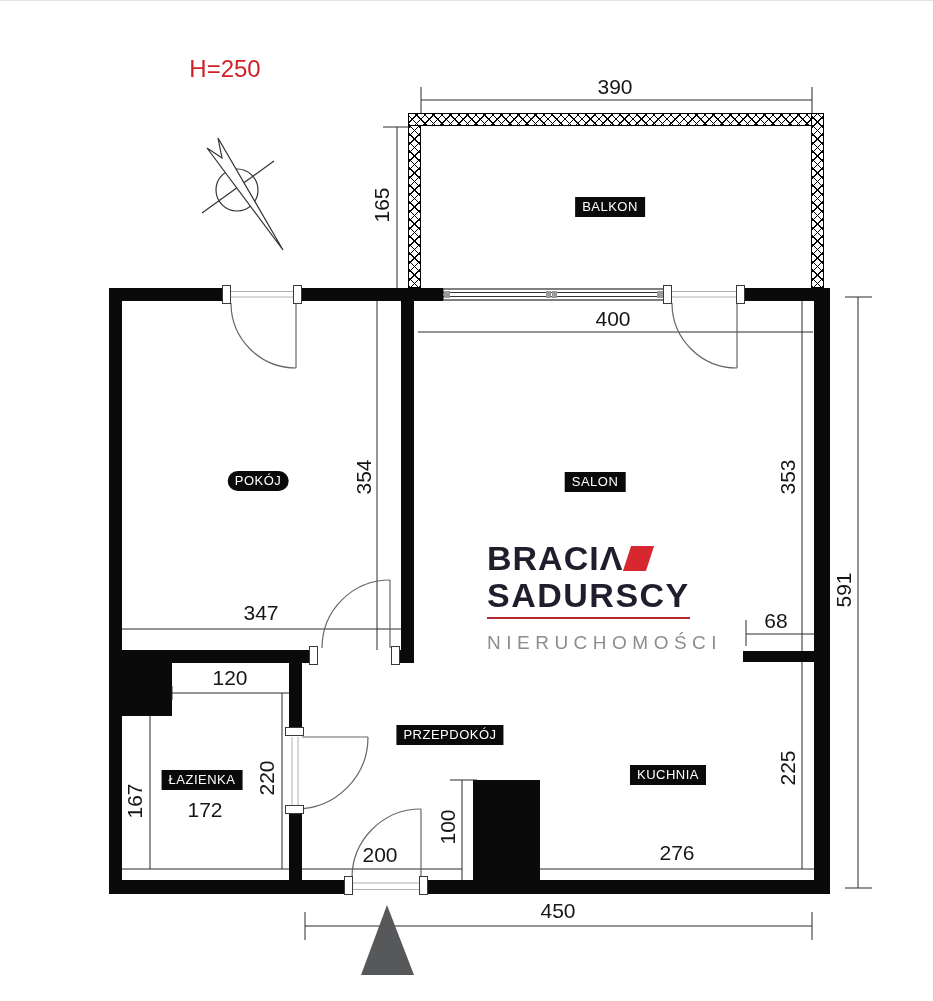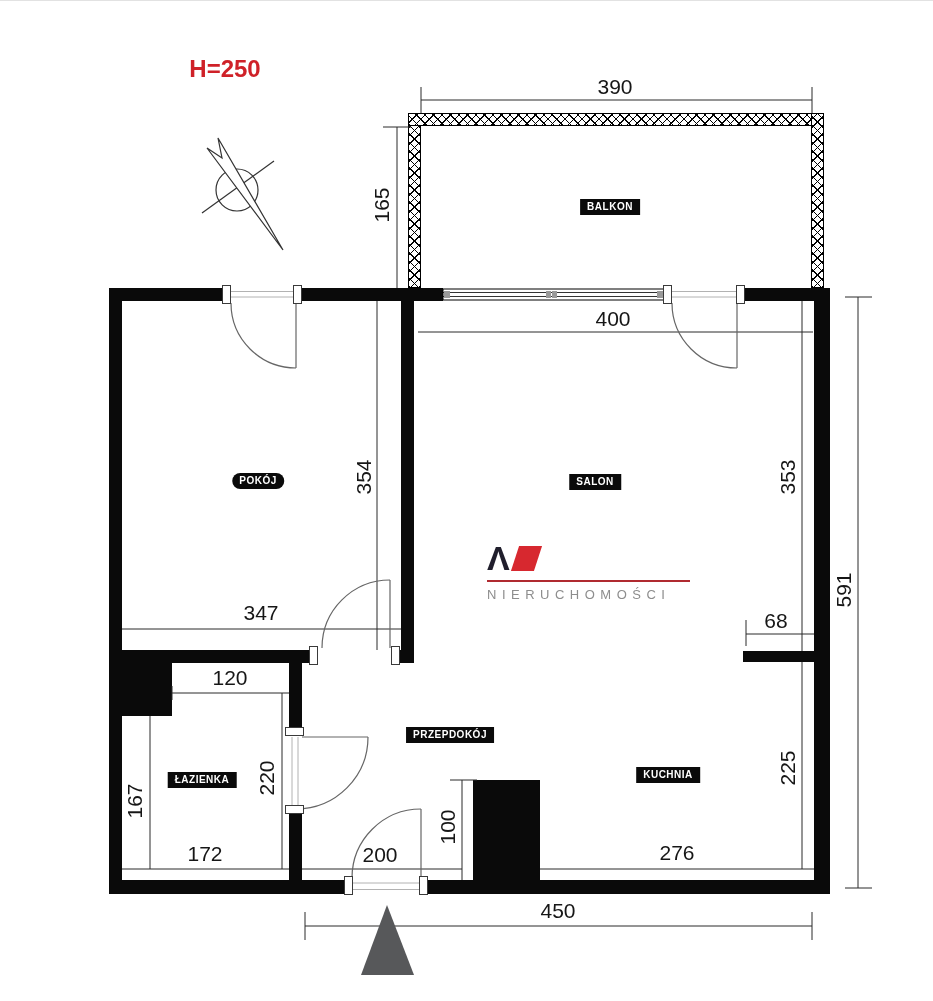--- a/index.html
+++ b/index.html
@@ -10,35 +10,35 @@
   #plan{position:relative;width:933px;height:1001px;background:#fff;overflow:hidden;
         font-family:"Liberation Sans",sans-serif;}
   #plan .topline{position:absolute;left:0;top:0;width:933px;height:1px;background:#e2e2e2;}
   .wall{position:absolute;background:var(--wall-black);}
   .hatch{position:absolute;background-color:#fff;border:1px solid #000;box-sizing:border-box;
     background-image:
       repeating-linear-gradient(45deg,#000 0,#000 1px,transparent 1px,transparent 6px),
       repeating-linear-gradient(-45deg,#000 0,#000 1px,transparent 1px,transparent 6px);}
   svg.lines{position:absolute;left:0;top:0;}
   .room{position:absolute;transform:translate(-50%,-50%);background:#0a0a0a;color:#fff;
-    font-weight:700;font-size:10px;padding:2px 7px 3px;letter-spacing:.5px;white-space:nowrap;}
+    font-weight:400;font-size:13px;padding:2px 7px 3px;letter-spacing:.5px;white-space:nowrap;}
   .dim{position:absolute;transform:translate(-50%,-50%);font-size:21px;color:#161616;
     white-space:nowrap;line-height:1;}
   .dim.v{transform:translate(-50%,-50%) rotate(-90deg);}
   .hnote{position:absolute;transform:translate(-50%,-50%);color:var(--accent-red);
-    font-weight:700;font-size:24px;white-space:nowrap;}
+    font-weight:400;font-size:24px;white-space:nowrap;}
   .logo{position:absolute;left:487px;top:541px;width:206px;}
   .logo .l1{display:flex;align-items:center;font-size:34px;font-weight:700;
     color:var(--logo-dark);line-height:1;letter-spacing:1px;}
   .logo .mark{display:inline-block;width:23px;height:25px;background:#d7282f;
     transform:skewX(-18deg);margin-left:4px;}
   .logo .l2{font-size:34px;font-weight:700;color:var(--logo-dark);line-height:1;
     margin-top:3px;letter-spacing:1.5px;}
   .logo .rule{height:2px;background:#b02a30;margin-top:5px;width:203px;}
-  .logo .l3{font-size:13px;color:var(--logo-gray);letter-spacing:5.5px;margin-top:5px;
+  .logo .l3{font-size:19px;color:var(--logo-gray);letter-spacing:5.5px;margin-top:13px;
     white-space:nowrap;}
 </style>
 </head>
 <body>
 
 <div id="plan">
   <div class="topline"></div>
 
   <div class="hatch" style="left:408px;top:113px;width:13px;height:175px;"></div>
   <div class="hatch" style="left:408px;top:113px;width:416px;height:13px;"></div>
@@ -163,26 +163,28 @@
   <div class="dim v" style="left:363px;top:477px;">354</div>
   <div class="dim v" style="left:787px;top:477px;">353</div>
   <div class="dim v" style="left:843px;top:590px;">591</div>
   <div class="dim" style="left:261px;top:612px;">347</div>
   <div class="dim" style="left:776px;top:620px;text-align:center;">68</div>
   <div class="dim" style="left:230px;top:677px;">120</div>
   <div class="dim v" style="left:266px;top:778px;">220</div>
   <div class="dim v" style="left:134px;top:801px;">167</div>
   <div class="dim v" style="left:787px;top:768px;">225</div>
   <div class="dim v" style="left:447px;top:827px;">100</div>
-  <div class="dim" style="left:205px;top:853px;">172</div>
+  <div class="dim" style="left:205px;top:809px;">172</div>
   <div class="dim" style="left:380px;top:854px;">200</div>
   <div class="dim" style="left:677px;top:852px;text-align:center;">276</div>
   <div class="dim" style="left:558px;top:910px;">450</div>
 
   <div class="logo">
     <div class="l1">
+      <span>BRACI</span>
         <span>Λ</span>
         <span class="mark"></span>
     </div>
+    <div class="l2">SADURSCY</div>
     <div class="rule"></div>
     <div class="l3">NIERUCHOMOŚCI</div>
   </div>
 </div>
 
 </body></html>

